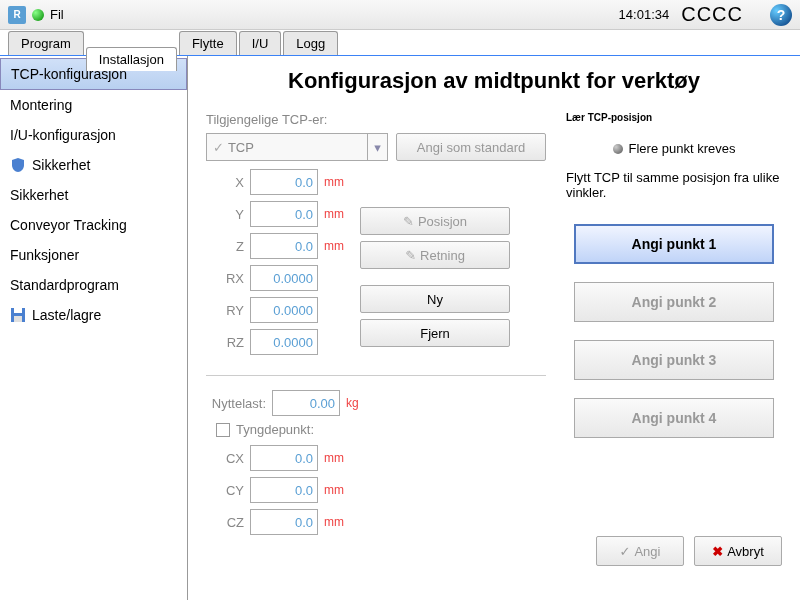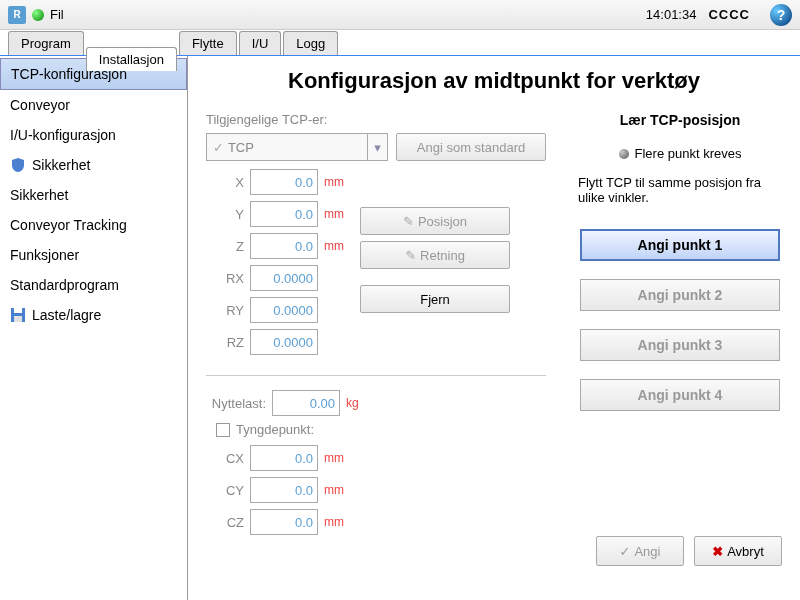--- a/index.html
+++ b/index.html
@@ -3,56 +3,56 @@
 <meta charset="utf-8">
 <style>
 * { box-sizing: border-box; margin: 0; padding: 0; }
 body { font-family: Arial, sans-serif; font-size: 13px; background: #f0f0f0; width: 800px; height: 600px; overflow: hidden; }
 .topbar { height: 30px; background: linear-gradient(#f8f8f8, #e8e8e8); border-bottom: 1px solid #ccc; display: flex; align-items: center; padding: 0 8px; }
 .logo-area { display: flex; align-items: center; gap: 6px; }
 .logo { width: 18px; height: 18px; background: #5a9fd4; border-radius: 2px; color: #fff; display: flex; align-items: center; justify-content: center; font-size: 10px; font-weight: bold; }
 .status-dot { width: 12px; height: 12px; border-radius: 50%; background: radial-gradient(circle at 30% 30%, #8f8, #080); }
 .topbar-spacer { flex: 1; }
 .clock { font-size: 13px; margin-right: 12px; }
-.cccc { font-weight: bold; font-size: 13px; letter-spacing: 1px; margin-right: 20px; }
+.cccc { font-weight: normal; font-size: 20px; letter-spacing: 1px; margin-right: 27px; }
 .help-icon { width: 22px; height: 22px; border-radius: 50%; background: radial-gradient(circle at 30% 30%, #6cf, #037); color: #fff; display: flex; align-items: center; justify-content: center; font-weight: bold; font-size: 14px; }
 .tabs-row { height: 26px; background: #fff; border-bottom: 1px solid #3b82f6; display: flex; align-items: flex-end; padding-left: 8px; }
 .tab { padding: 4px 12px; border: 1px solid #999; border-bottom: none; background: #e8e8e8; margin-right: 2px; border-radius: 3px 3px 0 0; cursor: pointer; font-size: 13px; }
 .tab.active { background: #fff; position: relative; top: 16px; }
 .main { display: flex; height: 544px; background: #fff; }
 .sidebar { width: 188px; border-right: 1px solid #999; padding-top: 2px; }
 .side-item { padding: 7px 10px; font-size: 14px; cursor: pointer; display: flex; align-items: center; gap: 6px; }
 .side-item.selected { background: linear-gradient(#d0e0f8, #b8d0f0); border: 1px solid #88b; }
 .shield-icon { width: 16px; height: 16px; }
 .disk-icon { width: 16px; height: 16px; }
 .content { flex: 1; padding: 12px 18px; position: relative; }
 .title { font-size: 22px; font-weight: bold; text-align: center; margin-bottom: 18px; }
-.content-flex { display: flex; gap: 32px; }
+.content-flex { display: flex; gap: 20px; }
 .left-col { width: 340px; }
 .right-col { flex: 1; }
 .section-label { color: #888; font-size: 13px; margin-bottom: 6px; }
 .tcp-select-row { display: flex; gap: 8px; margin-bottom: 8px; }
 .combo { flex: 1; height: 28px; border: 1px solid #aaa; background: #f8f8f8; display: flex; align-items: center; padding: 0 6px; color: #888; position: relative; }
 .combo-arrow { position: absolute; right: 0; top: 0; bottom: 0; width: 20px; border-left: 1px solid #aaa; display: flex; align-items: center; justify-content: center; color: #88a; }
 .btn { height: 28px; border: 1px solid #aaa; background: linear-gradient(#fafafa,#e8e8e8); padding: 0 14px; font-size: 13px; cursor: pointer; display: inline-flex; align-items: center; justify-content: center; border-radius: 2px; }
 .btn.wide { width: 150px; }
 .btn.disabled { color: #999; }
 .field-row { display: flex; align-items: center; margin-bottom: 6px; gap: 6px; }
 .field-label { width: 38px; text-align: right; color: #888; font-size: 13px; }
 .field-input { width: 68px; height: 26px; border: 1px solid #aaa; text-align: right; padding-right: 4px; color: #5a9fd4; font-size: 13px; }
 .unit { color: #ef4444; font-size: 12px; margin-right: 8px; }
 .btn-col { display: flex; flex-direction: column; gap: 6px; margin-left: 8px; }
 .divider { border-top: 1px solid #ccc; margin: 14px 0; }
 .checkbox-row { display: flex; align-items: center; gap: 6px; margin-bottom: 8px; color: #888; margin-left: 10px; }
 .checkbox { width: 14px; height: 14px; border: 1px solid #999; background: #fff; }
-.right-title { text-align: center; font-weight: bold; font-size: 14px; margin-bottom: 18px; }
+.right-title { text-align: left; font-weight: bold; font-size: 10px; margin-bottom: 18px; }
 .right-info { text-align: center; margin-bottom: 14px; display: flex; align-items: center; justify-content: center; gap: 6px; font-size: 13px; }
 .dot-icon { width: 10px; height: 10px; border-radius: 50%; background: radial-gradient(circle at 30% 30%, #ccc, #555); }
 .right-desc { font-size: 13px; margin-bottom: 24px; }
-.point-btn { width: 200px; height: 32px; margin: 0 auto 18px; display: flex; align-items: center; justify-content: center; border: 1px solid #aaa; background: linear-gradient(#fafafa,#e8e8e8); color: #999; font-weight: bold; font-size: 14px; }
+.point-btn { width: 200px; height: 40px; margin: 0 auto 18px; display: flex; align-items: center; justify-content: center; border: 1px solid #aaa; background: linear-gradient(#fafafa,#e8e8e8); color: #999; font-weight: bold; font-size: 14px; }
 .point-btn.active { background: linear-gradient(#f0f4ff,#c0d4f8); border: 2px solid #5078c0; color: #000; }
 .bottom-btns { position: absolute; bottom: 34px; right: 18px; display: flex; gap: 10px; }
 .bottom-btns .btn { width: 88px; height: 30px; }
 .x-icon { color: #c00; font-weight: bold; margin-right: 4px; }
 .check-icon { color: #999; margin-right: 4px; }
 </style>
 </head>
 <body>
 
 <div class="topbar">
@@ -74,21 +74,21 @@
     <div class="tab">I/U</div>
     <div class="tab">Logg</div>
   </div>
 
 <div class="main">
   <div class="sidebar" id="sidebar">
       <div class="side-item selected">
         <span>TCP-konfigurasjon</span>
       </div>
       <div class="side-item">
-        <span>Conveyor</span>
+        <span>Montering</span>
       </div>
       <div class="side-item">
         <span>I/U-konfigurasjon</span>
       </div>
       <div class="side-item">
         <svg class="shield-icon" viewBox="0 0 16 16">
           <path fill="#4a80d0" d="M8 1 L14 3 V8 C14 12 11 15 8 15 C5 15 2 12 2 8 V3 Z"></path>
         </svg>
         <span>Sikkerhet</span>
       </div>
@@ -161,20 +161,21 @@
             <div style="height:32px"></div>
             <div class="btn wide disabled">
                 <span style="color:#aaa;margin-right:4px">✎</span>
                 <span>Posisjon</span>
               </div>
             <div class="btn wide disabled">
                 <span style="color:#aaa;margin-right:4px">✎</span>
                 <span>Retning</span>
               </div>
             <div style="height:4px"></div>
+            <div class="btn wide">Ny</div>
             <div class="btn wide">Fjern</div>
           </div>
         </div>
 
         <div class="divider"></div>
 
         <div class="field-row">
           <span class="field-label" style="width:60px">Nyttelast:</span>
           <input class="field-input" value="0.00" style="">
           <span class="unit">kg</span>

